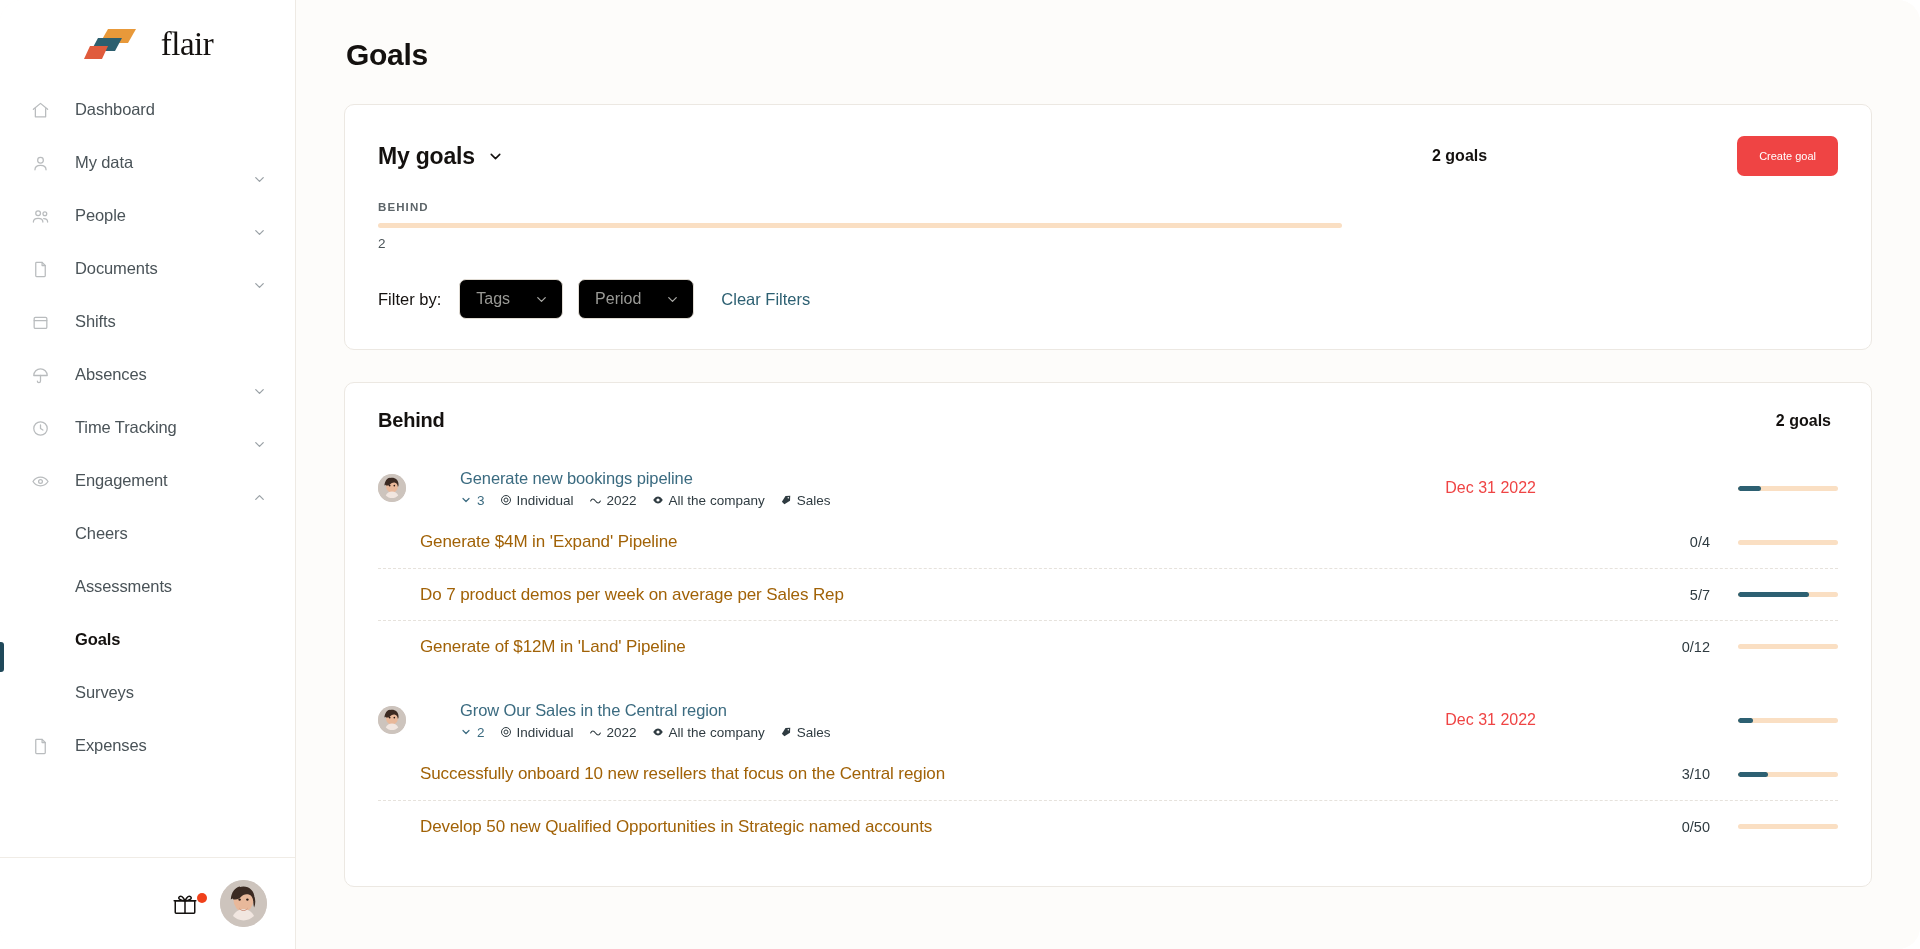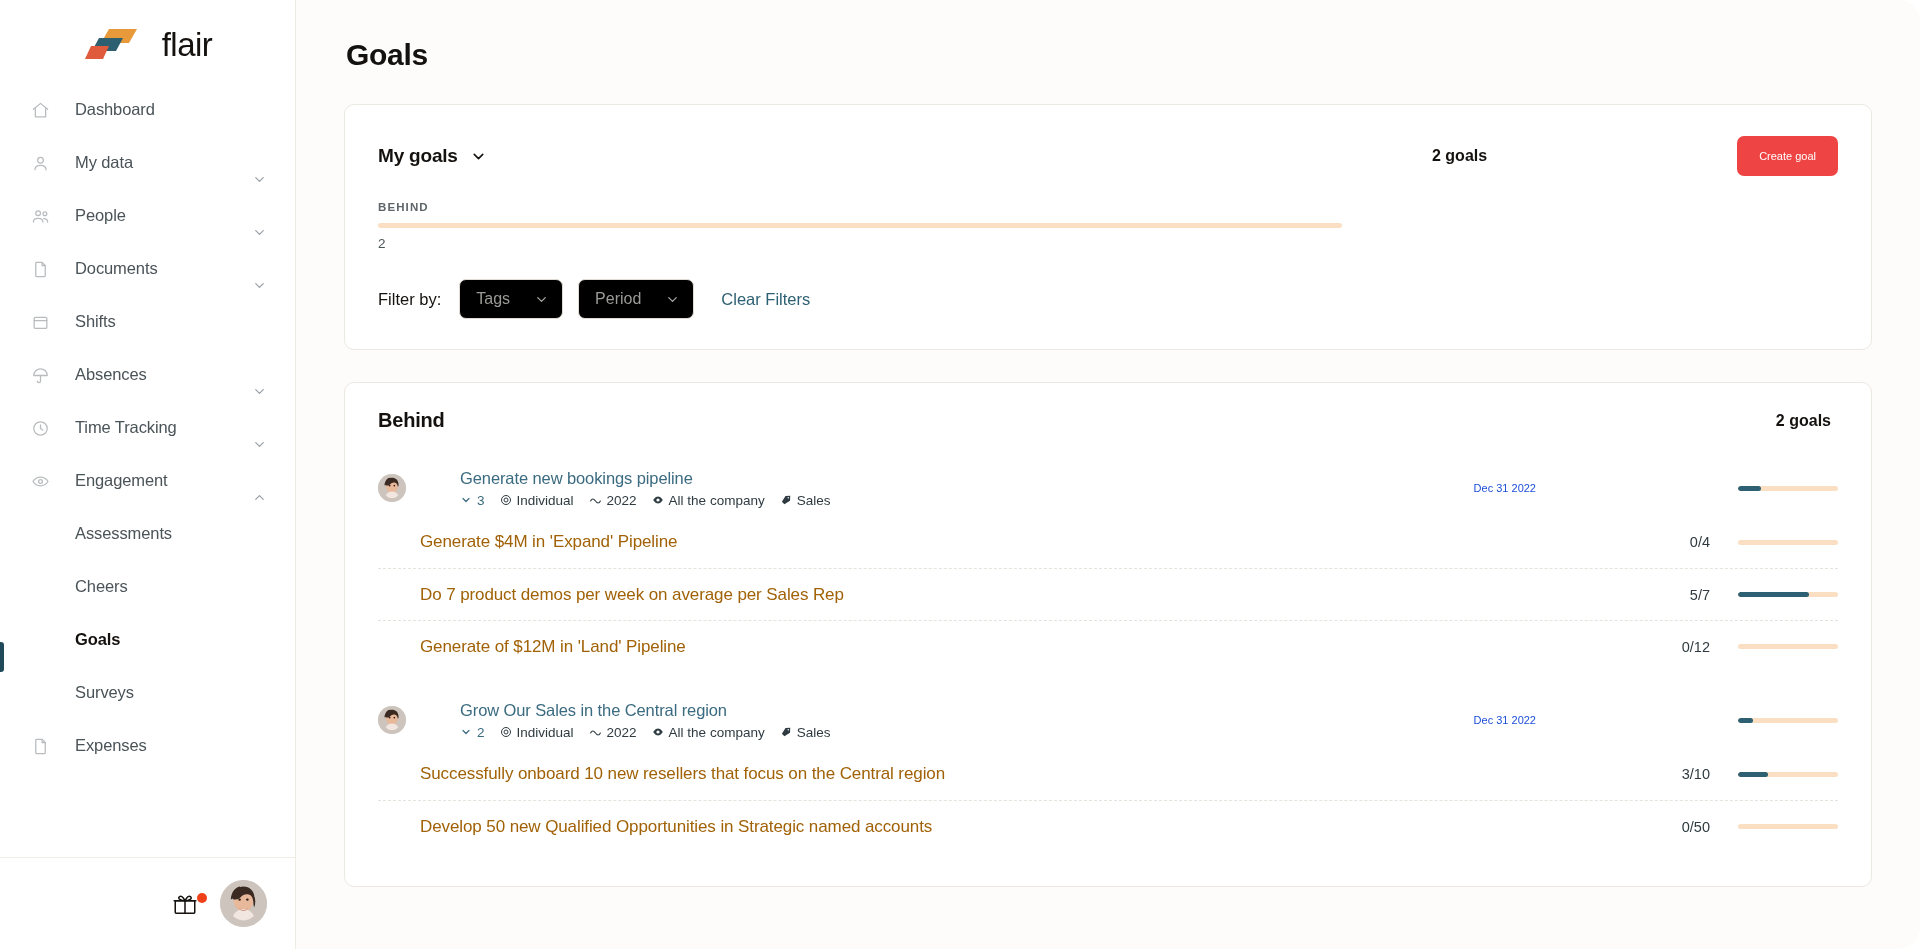--- a/index.html
+++ b/index.html
@@ -39,20 +39,21 @@
     height: 88px;
     display: flex;
     align-items: center;
     justify-content: center;
     flex: 0 0 88px;
   }
   .logo {
     display: flex;
     align-items: center;
     gap: 21px;
+    font-family: Liberation Serif, serif;
   }
   .logo-mark { width: 58px; height: 40px; display: block; }
   .logo-text {
     font-size: 33px;
     font-weight: 400;
     color: #14110f;
     letter-spacing: -0.5px;
     line-height: 1;
   }
 
@@ -169,21 +170,21 @@
     align-items: center;
     height: 46px;
   }
   .my-goals {
     display: flex;
     align-items: center;
     gap: 12px;
     cursor: pointer;
   }
   .my-goals-label {
-    font-size: 19px;
+    font-size: 23px;
     font-weight: 700;
     color: #14110f;
     letter-spacing: -0.2px;
   }
   .goal-count-top {
     margin-left: auto;
     font-size: 16px;
     font-weight: 700;
     color: #14110f;
   }
@@ -307,22 +308,22 @@
   .goal-meta .mi {
     display: flex;
     align-items: center;
     gap: 5px;
     margin-right: 8px;
   }
   .goal-meta .mi-ic { display: flex; align-items: center; color: #2f3b41; }
   .goal-meta .cnt { color: #3b6b80; }
 
   .goal-date {
-    font-size: 11px;
-    color: #1d4ed8;
+    font-size: 16px;
+    color: #ef4444;
     width: 150px;
     text-align: right;
     flex: 0 0 150px;
     padding-right: 32px;
   }
   .goal-prog-val {
     font-size: 14.5px;
     color: #2f3b41;
     width: 90px;
     text-align: right;
@@ -490,24 +491,24 @@
         </span>
         <span class="nav-label">Engagement</span>
         <span class="chev">
           <svg width="15" height="15" viewBox="0 0 24 24" fill="none" stroke="currentColor" stroke-width="2" stroke-linecap="round" stroke-linejoin="round">
               <polyline points="6 15 12 9 18 15"></polyline>
             </svg>
         </span>
       </div>
 
       <div class="nav-item sub">
+        <span class="nav-label">Cheers</span>
+      </div>
+      <div class="nav-item sub">
         <span class="nav-label">Assessments</span>
-      </div>
-      <div class="nav-item sub">
-        <span class="nav-label">Cheers</span>
       </div>
       <div class="nav-item sub active">
         <span class="nav-label">Goals</span>
       </div>
       <div class="nav-item sub">
         <span class="nav-label">Surveys</span>
       </div>
 
       <div class="nav-item">
         <span class="nav-icon">

